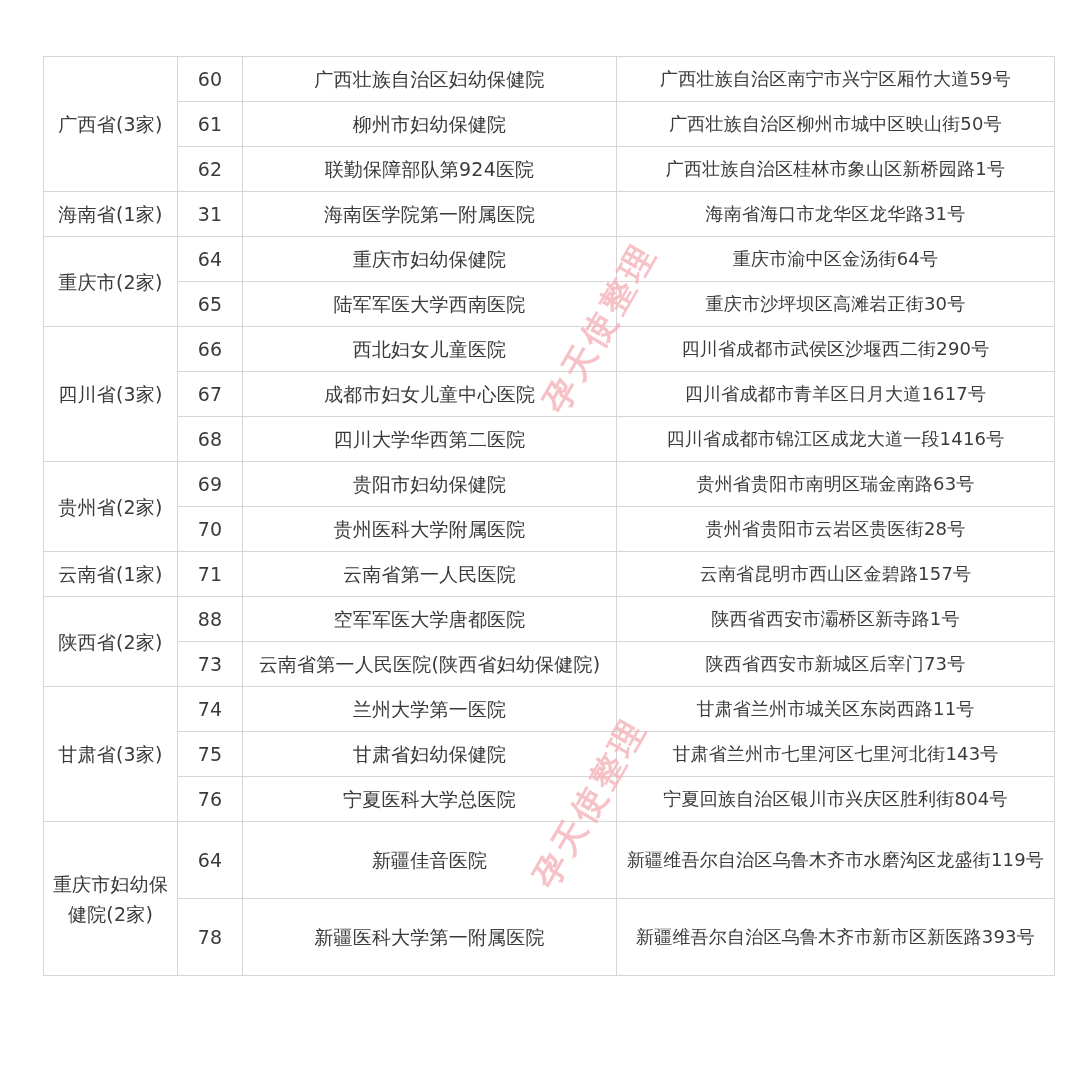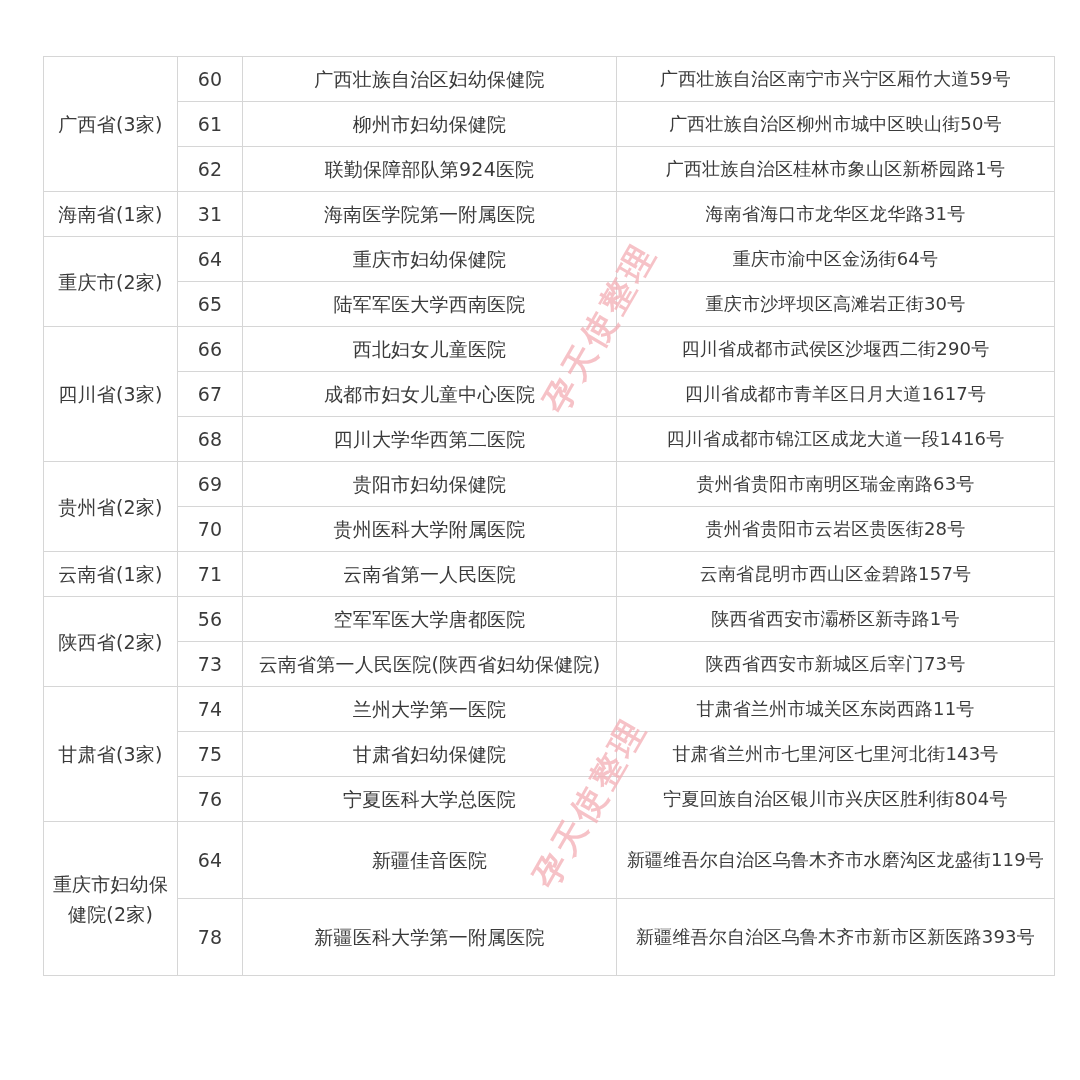--- a/index.html
+++ b/index.html
@@ -136,21 +136,21 @@
 
       <tr>
         <td>云南省(1家)</td>
         <td>71</td>
         <td>云南省第一人民医院</td>
         <td class="addr">云南省昆明市西山区金碧路157号</td>
       </tr>
 
       <tr>
         <td rowspan="2">陕西省(2家)</td>
-        <td>56</td>
+        <td>88</td>
         <td>空军军医大学唐都医院</td>
         <td class="addr">陕西省西安市灞桥区新寺路1号</td>
       </tr>
       <tr>
         <td>73</td>
         <td>云南省第一人民医院(陕西省妇幼保健院)</td>
         <td class="addr">陕西省西安市新城区后宰门73号</td>
       </tr>
 
       <tr>

